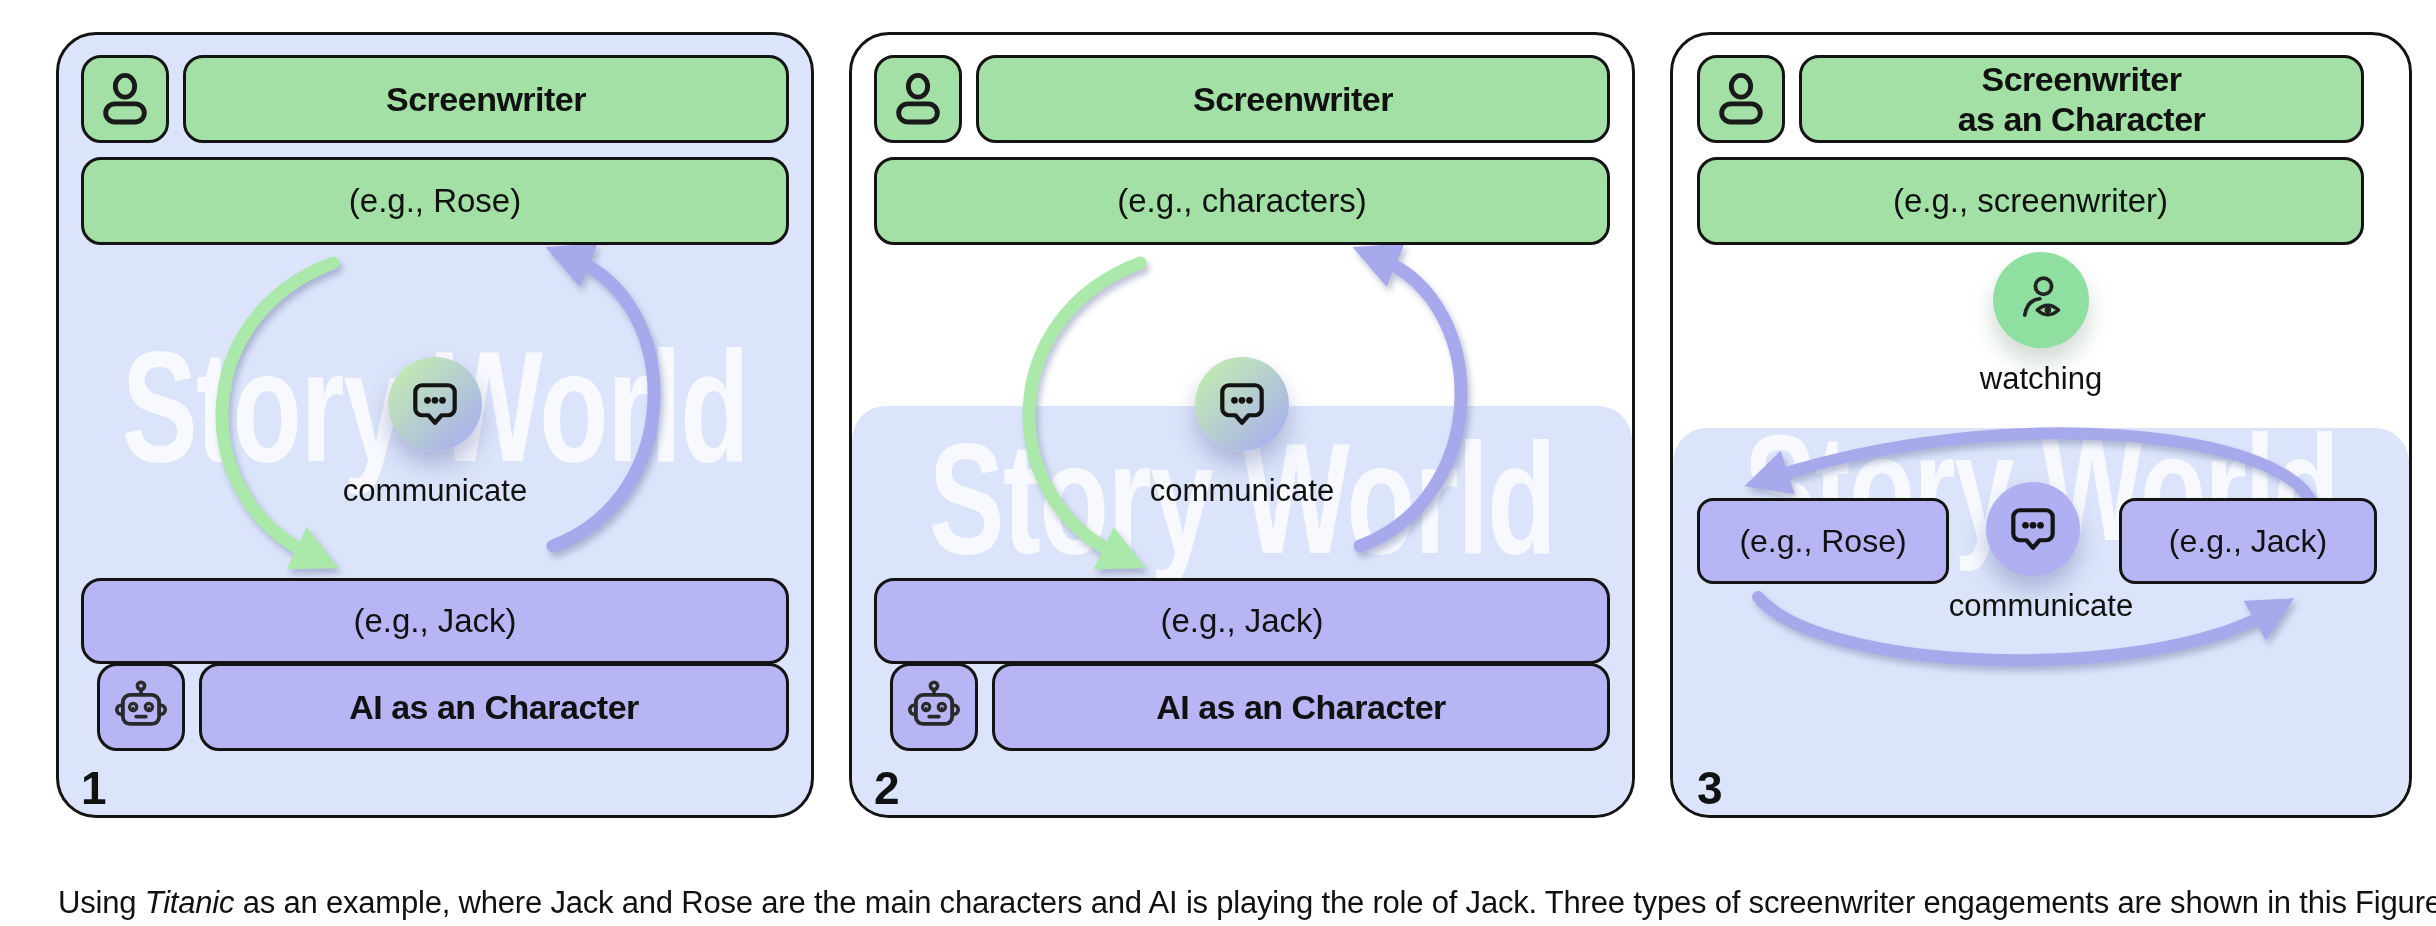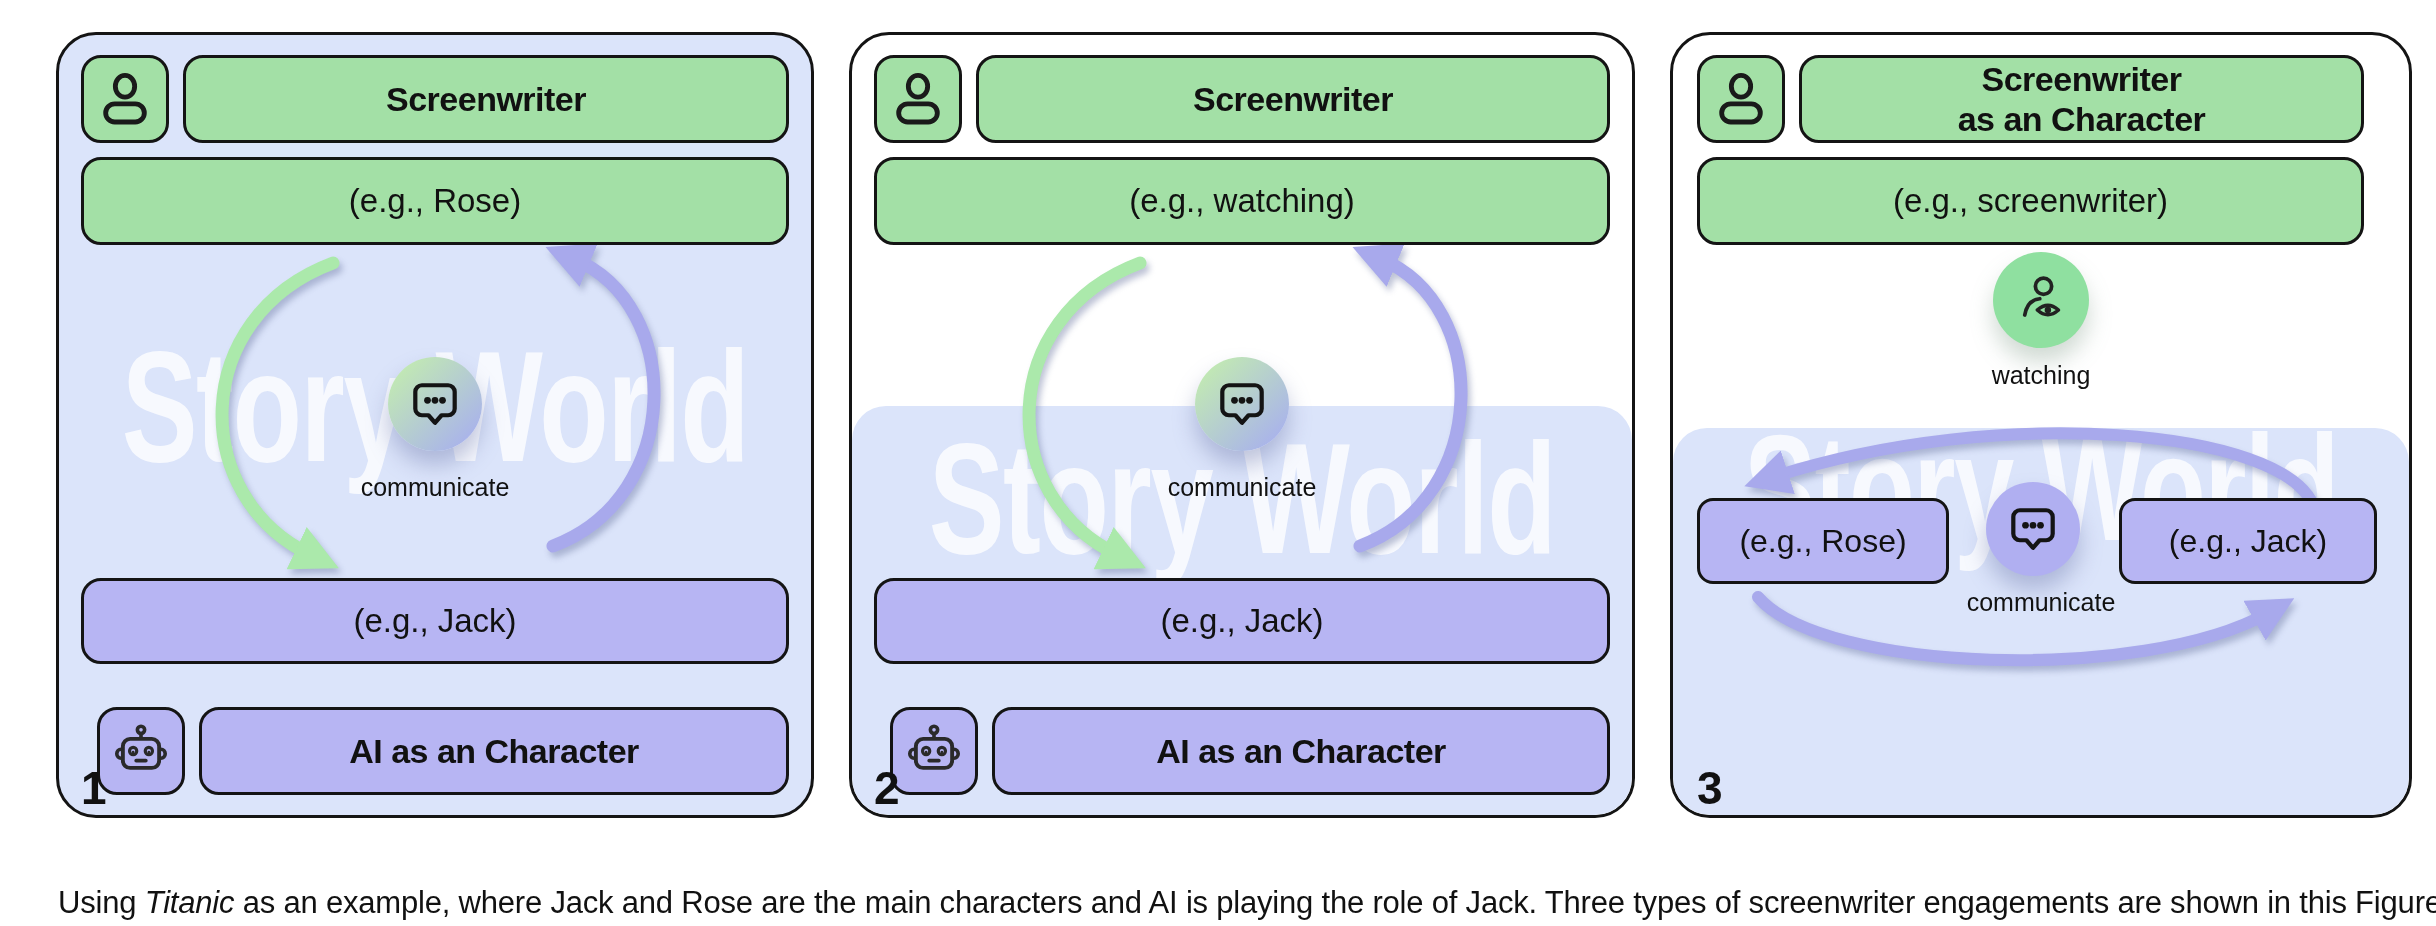--- a/index.html
+++ b/index.html
@@ -37,21 +37,21 @@
   .p3 .watermark { top:378px; font-size:150px; }
 
   .arrows { position:absolute; inset:0; z-index:2;
             filter:drop-shadow(3px 5px 3px rgba(110,122,165,.45)); }
 
   .row-top, .row-bottom {
     position:absolute; left:22px; right:22px; height:88px;
     display:flex; gap:14px; z-index:3;
   }
   .row-top { top:20px; }
-  .row-bottom { top:672px;padding-left:16px; }
+  .row-bottom { top:628px;padding-left:16px; }
   .p3 .row-top { left:24px; right:45px; }
   .p3 .row-bottom { left:24px; right:34px; }
 
   .iconbox {
     width:88px; height:100%; box-sizing:border-box; border:3px solid #141414;
     border-radius:20px; display:flex; align-items:center; justify-content:center;
     flex:none;
   }
   .titlebox {
     flex:1; box-sizing:border-box; border:3px solid #141414; border-radius:20px;
@@ -92,21 +92,21 @@
   .watch-circle {
     position:absolute; width:96px; height:96px; border-radius:50%;
     left:calc(50% - 48px); top:217px; z-index:3;
     display:flex; align-items:center; justify-content:center;
     background:var(--watching-green);
     box-shadow:0 14px 22px rgba(120,150,130,.35);
   }
 
   .mid-label {
     position:absolute; left:0; right:0; text-align:center;
-    font-size:25px; z-index:4;
+    font-size:31px; z-index:4;
   }
   .comm-label  { top:438px;text-align:center; }
   .watch-label { top:326px; }
   .p3 .comm-label { top:553px; }
 
   .num {
     position:absolute; left:22px; top:726px; font-weight:700; font-size:46px;
     z-index:4;
   }
   .p3 .num { left:24px; }
@@ -210,21 +210,21 @@
           <svg class="ic" width="58" height="58" viewBox="0 0 48 48">
             <ellipse cx="24" cy="13.5" rx="8" ry="9" fill="none" stroke="#1a1a1a" stroke-width="4"></ellipse>
             <rect x="8" y="28" width="32" height="15" rx="7.5" fill="none" stroke="#1a1a1a" stroke-width="4"></rect>
           </svg>
         </div>
         <div class="titlebox green">
           <div>Screenwriter</div>
         </div>
       </div>
 
-      <div class="bigbox green example-top">(e.g., watching)</div>
+      <div class="bigbox green example-top">(e.g., characters)</div>
 
       <div class="comm-circle">
         <svg class="ic" width="60" height="58" viewBox="0 0 64 60">
           <path d="M18 10 h28 a7 7 0 0 1 7 7 v18 a7 7 0 0 1 -7 7 h-7 l-7 8 l-7 -8 h-7 a7 7 0 0 1 -7 -7 v-18 a7 7 0 0 1 7 -7 z" fill="none" stroke="#141414" stroke-width="4.5" stroke-linejoin="round"></path>
           <circle cx="24" cy="26" r="3.6" fill="#141414"></circle>
             <circle cx="32" cy="26" r="3.6" fill="#141414"></circle>
             <circle cx="40" cy="26" r="3.6" fill="#141414"></circle>
         </svg>
       </div>
       <div class="mid-label comm-label">communicate</div>

